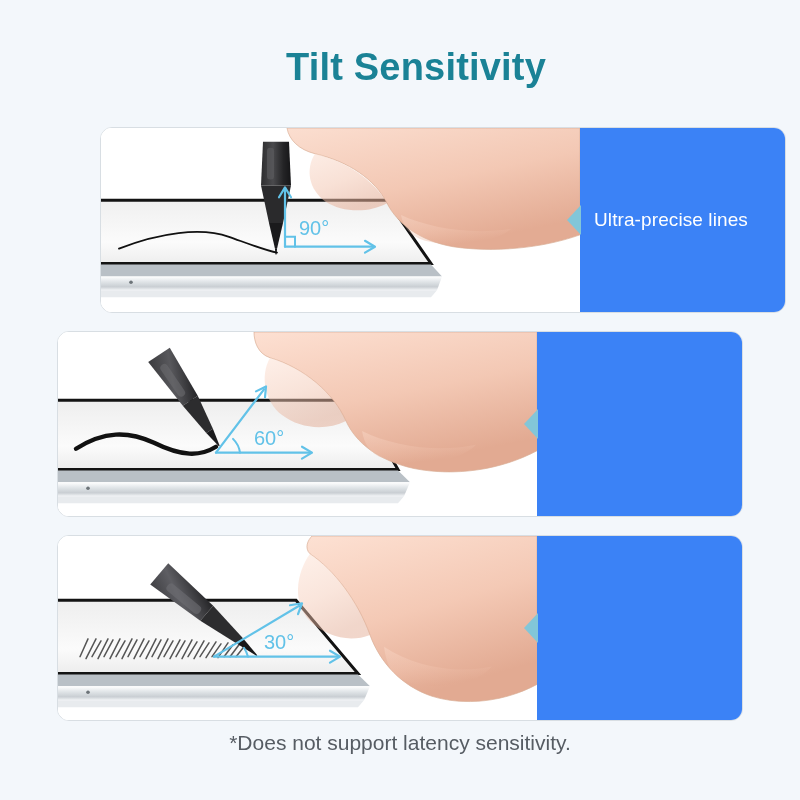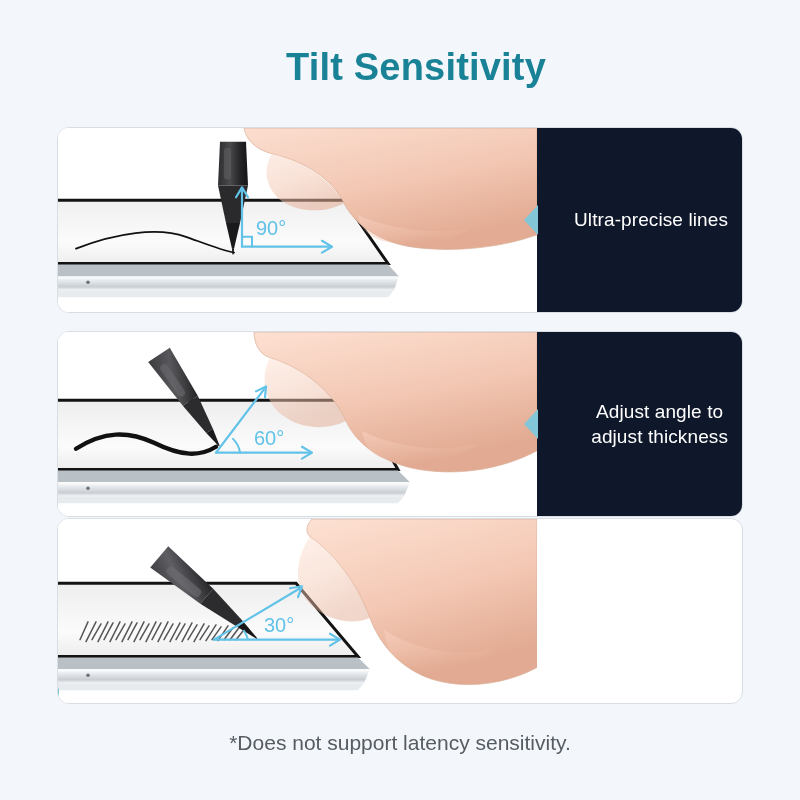--- a/index.html
+++ b/index.html
@@ -34,42 +34,42 @@
     left: 57px;
     width: 686px;
     height: 186px;
     border-radius: 12px;
     background: #ffffff;
     border: 1px solid #d8dee3;
     box-sizing: border-box;
     overflow: hidden;
     display: flex;
   }
-  .panel-1 { top: 127px; }
+  .panel-1 { top: 127px; margin-left: 43px; }
   .panel-2 { top: 331px; }
-  .panel-3 { top: 518px; flex-direction: column; }
+  .panel-3 { top: 535px; }
 
   
   .photo {
     position: relative;
     width: 479px;
     height: 100%;
     background: #ffffff;
     overflow: hidden;
   }
   .photo svg { display: block; width: 100%; height: 100%; }
 
   
   .label-pane {
     position: relative;
     flex: 1;
-    background: #0f172a;
+    background: #3b82f6;
     display: flex;
     align-items: center;
-    justify-content: flex-end;
+    justify-content: flex-start;
   }
   .label-text {
     color: #ffffff;
     font-size: 19px;
     line-height: 1.32;
     text-align: center;
     padding: 0 14px;
     white-space: pre-line;
     letter-spacing: 0.1px;
   }
@@ -229,22 +229,20 @@
         <line x1="158" y1="122" x2="206" y2="58"></line>
         <path d="M198 60 L208 55 L207 66"></path>
         <path d="M182 122 A24 24 0 0 0 175 108" stroke-width="2"></path>
       </g>
       <text x="196" y="114" font-family="'Liberation Sans', sans-serif" font-size="20" fill="#62c2e8">60°</text>
     </svg>
   </div>
 
   <div class="label-pane">
     <div class="label-notch"></div>
-    <div class="label-text">Adjust angle to
-adjust thickness</div>
   </div>
 </div>
 
 <div class="panel panel-3">
 
   <div class="photo">
     <svg viewBox="0 0 479 186" preserveAspectRatio="none">
       <defs>
         <linearGradient id="scr3" x1="0" y1="0" x2="0" y2="1">
           <stop offset="0" stop-color="#eeeeee"></stop>

